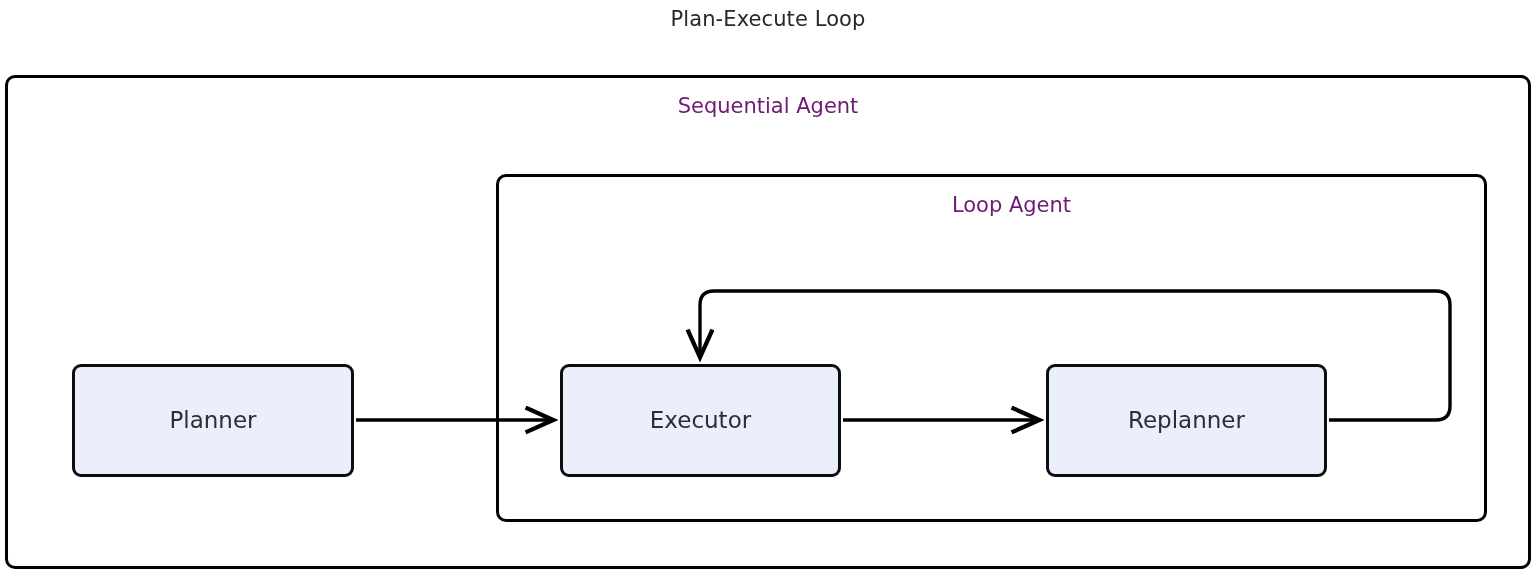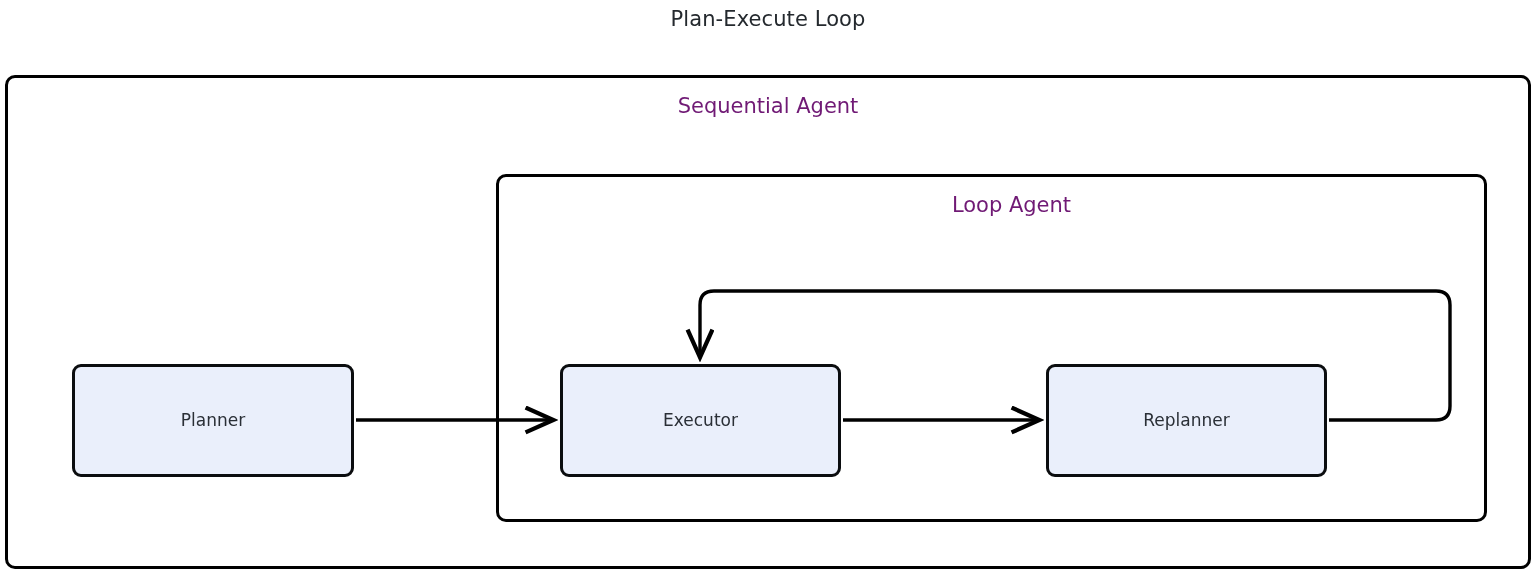--- a/index.html
+++ b/index.html
@@ -90,21 +90,21 @@
     position: absolute;
     box-sizing: border-box;
     border: 3px solid #0b0d0f;
     border-radius: 9px;
     background: #eaeffb;
     display: flex;
     align-items: center;
     justify-content: center;
   }
   .node-label {
-    font-size: 17px;
+    font-size: 23px;
     font-weight: 400;
     color: #2a2f36;
     white-space: nowrap;
     line-height: 1;
   }
 
   #node-planner {
     left: 72px;
     top: 364px;
     width: 282px;

